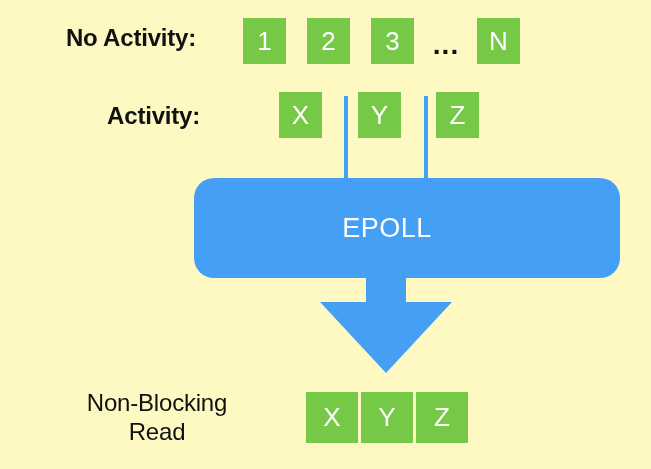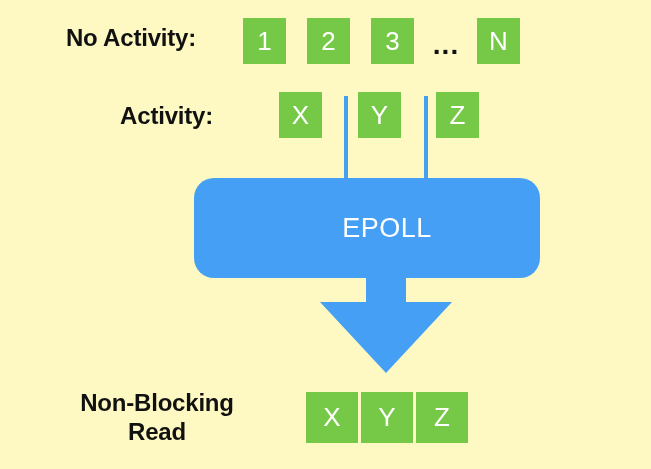--- a/index.html
+++ b/index.html
@@ -29,31 +29,31 @@
     letter-spacing: -0.2px;
     white-space: nowrap;
     text-align: right;
   }
   #label-no-activity {
     left: 0px;
     top: 24px;
     width: 196px;
   }
   #label-activity {
-    left: 17px;
+    left: 4px;
     top: 102px;
     width: 196px;
   }
   #label-nonblocking {
     position: absolute;
     left: 28px;
     top: 388px;
     width: 258px;
     text-align: center;
-    font-weight: bold;
+    font-weight: normal;
     color: #111111;
     font-size: 24px;
     line-height: 29px;
     letter-spacing: -0.2px;
   }
 
   
   .cell {
     position: absolute;
     background: #76c947;
@@ -89,21 +89,21 @@
     position: absolute;
     width: 4px;
     background: #45a0f5;
   }
 
   
   #epoll-box {
     position: absolute;
     left: 194px;
     top: 178px;
-    width: 346px;
+    width: 426px;
     height: 100px;
     background: #45a0f5;
     border-radius: 20px;
   }
   #epoll-label {
     position: absolute;
     left: 0;
     top: 0;
     width: 386px;
     height: 100px;

